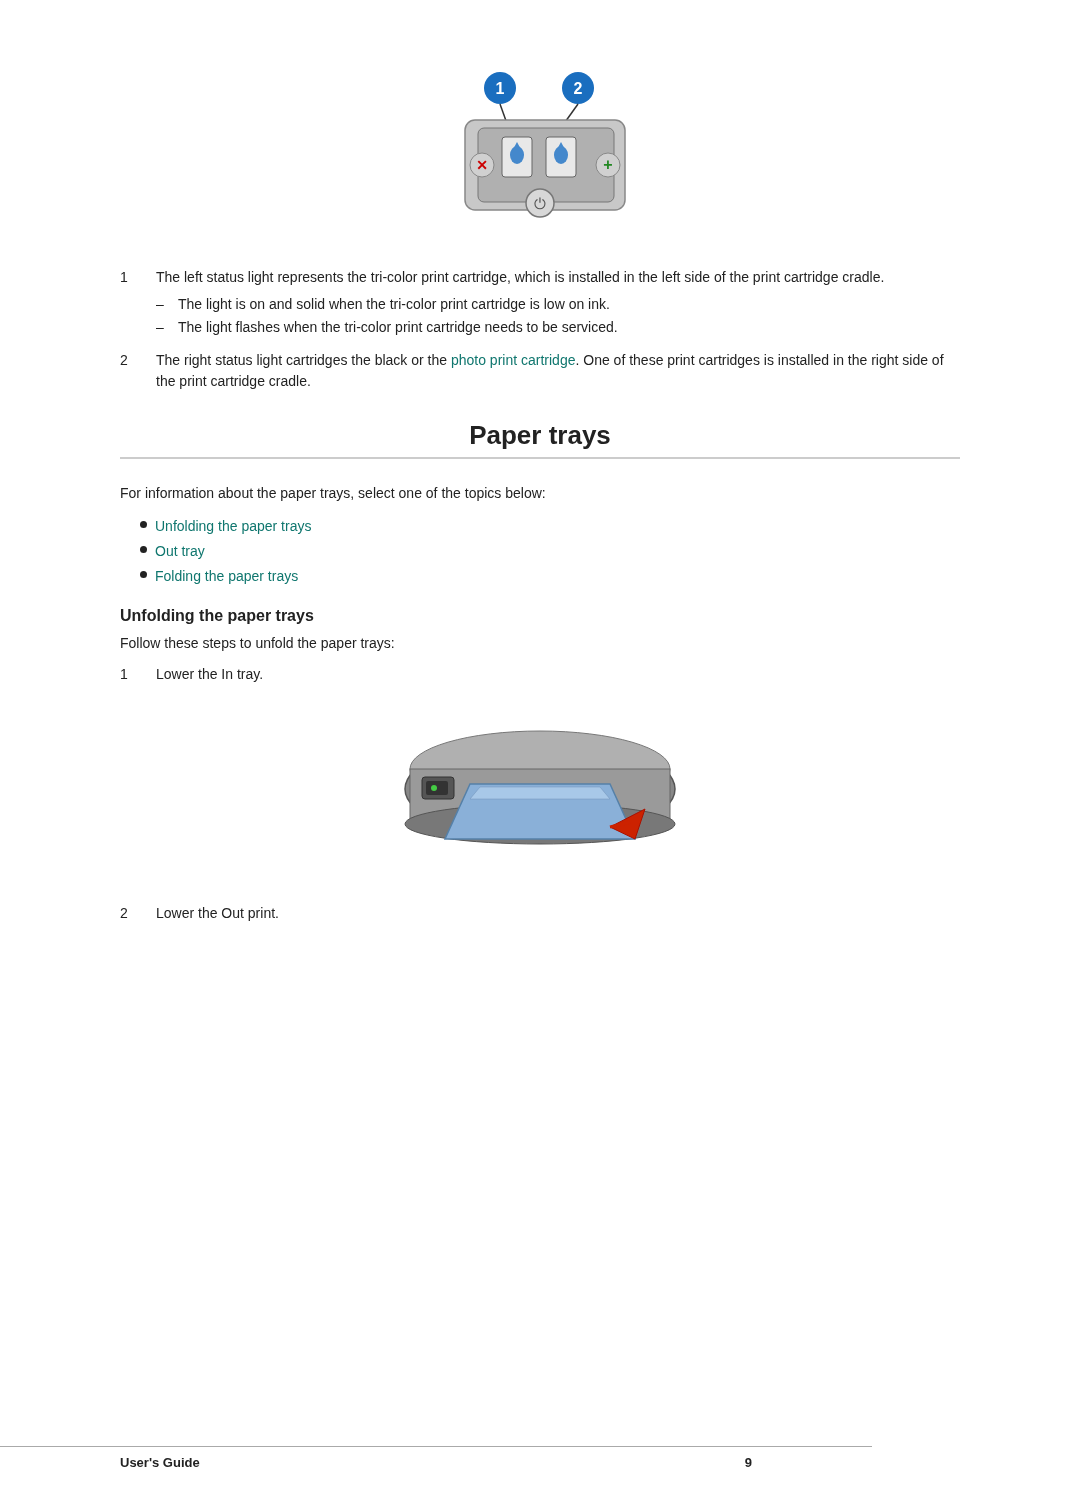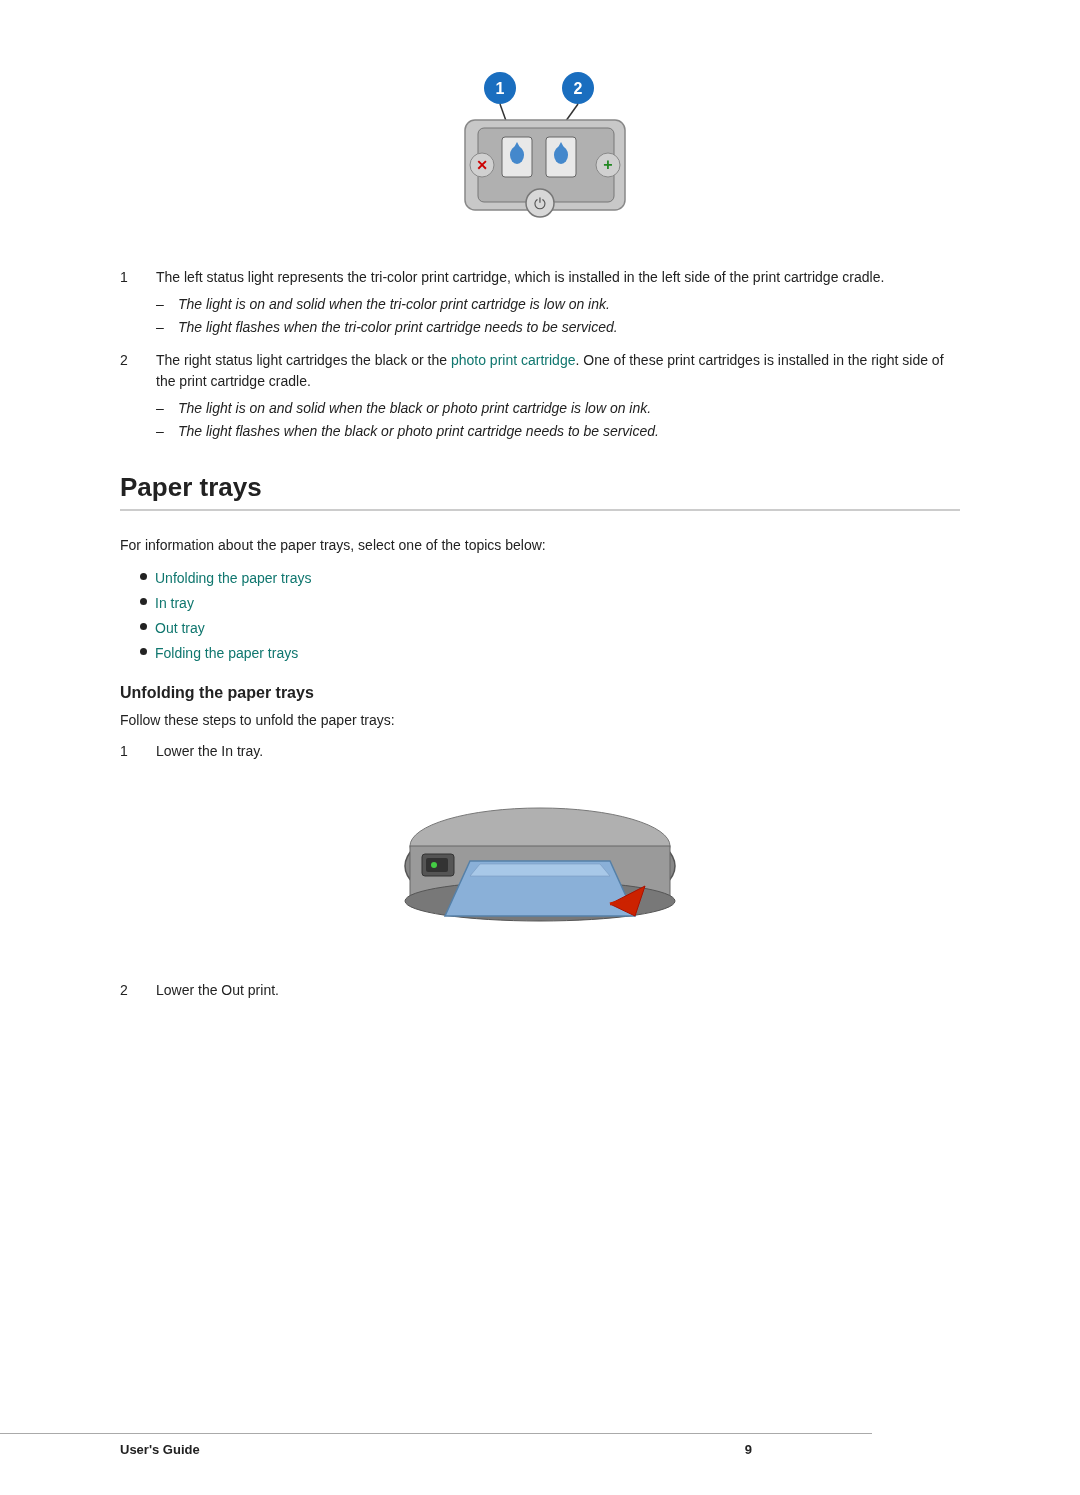--- a/index.html
+++ b/index.html
@@ -48,41 +48,41 @@
     .sub-list {
       list-style: none;
       margin-top: 6px;
     }
 
     .sub-list li {
       display: flex;
       gap: 8px;
       line-height: 1.5;
       margin-bottom: 2px;
-      font-style: italic;
     }
 
     .sub-list li::before {
       content: "–";
       min-width: 14px;
     }
 
     .link-blue {
       color: #0f766e;
       text-decoration: none;
     }
 
     
     .section-heading {
       font-size: 26px;
       font-weight: bold;
       margin-top: 28px;
       margin-bottom: 8px;
       border-bottom: 2px solid #cccccc;
       padding-bottom: 6px;
+      text-align: center;
     }
 
     .section-intro {
       margin-bottom: 12px;
       line-height: 1.5;
       margin-top: 24px;
     }
 
     
     .bullet-list {
@@ -141,26 +141,26 @@
     
     .printer-side-wrap {
       display: flex;
       justify-content: center;
       margin: 24px 0;
     }
 
     
     .page-footer {
       position: fixed;
-      bottom: 34px;
+      bottom: 12px;
       left: 0;
       width: 872px;
       display: flex;
       justify-content: space-between;
-      padding: 4px 120px;
+      padding: 13px 120px;
       font-size: 13px;
       font-weight: bold;
       border-top: 1px solid #aaa;
       padding-top: 8px;
     }
   </style>
 </head>
 <body>
 
 <div class="page">
@@ -213,44 +213,32 @@
           <li>
               <span>The light flashes when the tri-color print cartridge needs to be serviced.</span>
             </li>
         </ul>
       </div>
     </li>
     <li>
       <span class="num">2</span>
       <div>
         <span>The right status light cartridges the black or the </span><a class="link-blue">photo print cartridge</a><span>. One of these print cartridges is installed in the right side of the print cartridge cradle.</span>
-        <ul class="sub-list">
-          <li>
-              <span>The light is on and solid when the black or photo print cartridge is low on ink.</span>
-            </li>
-          <li>
-              <span>The light flashes when the black or photo print cartridge needs to be serviced.</span>
-            </li>
-        </ul>
       </div>
     </li>
   </ul>
 
   <h1 class="section-heading">Paper trays</h1>
 
   <p class="section-intro">For information about the paper trays, select one of the topics below:</p>
 
   <ul class="bullet-list">
     <li>
       <span class="bullet-dot"></span>
       <a class="link-blue">Unfolding the paper trays</a>
-    </li>
-    <li>
-      <span class="bullet-dot"></span>
-      <a class="link-blue">In tray</a>
     </li>
     <li>
       <span class="bullet-dot"></span>
       <a class="link-blue">Out tray</a>
     </li>
     <li>
       <span class="bullet-dot"></span>
       <a class="link-blue">Folding the paper trays</a>
     </li>
   </ul>

